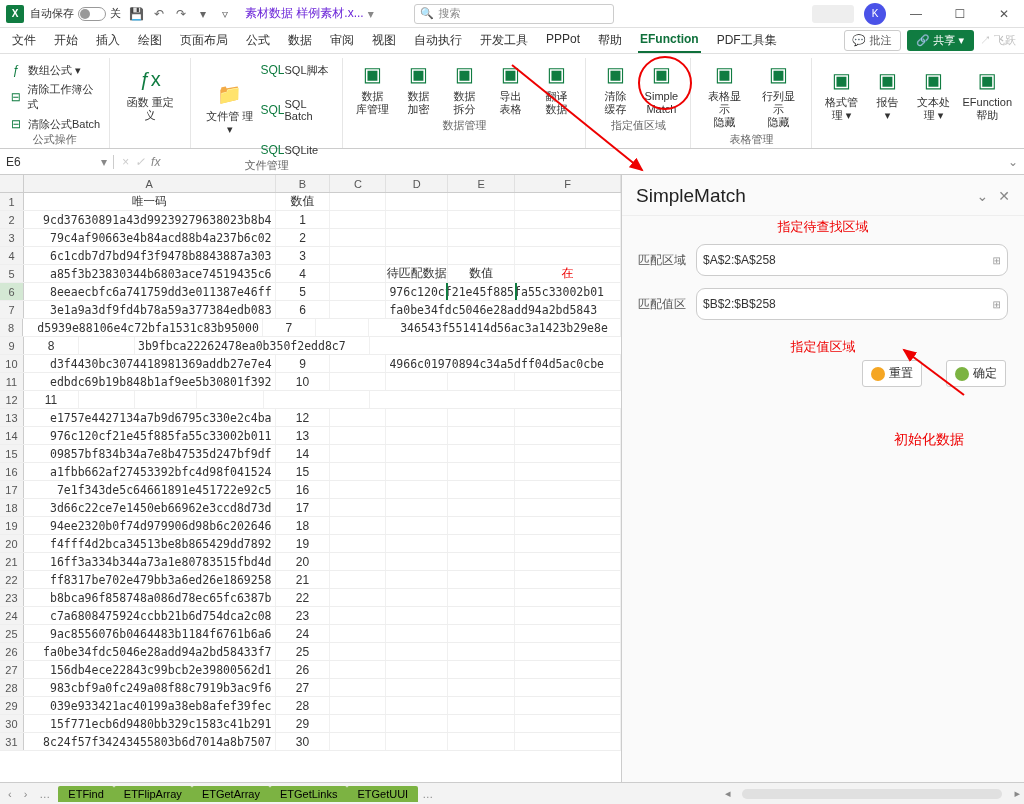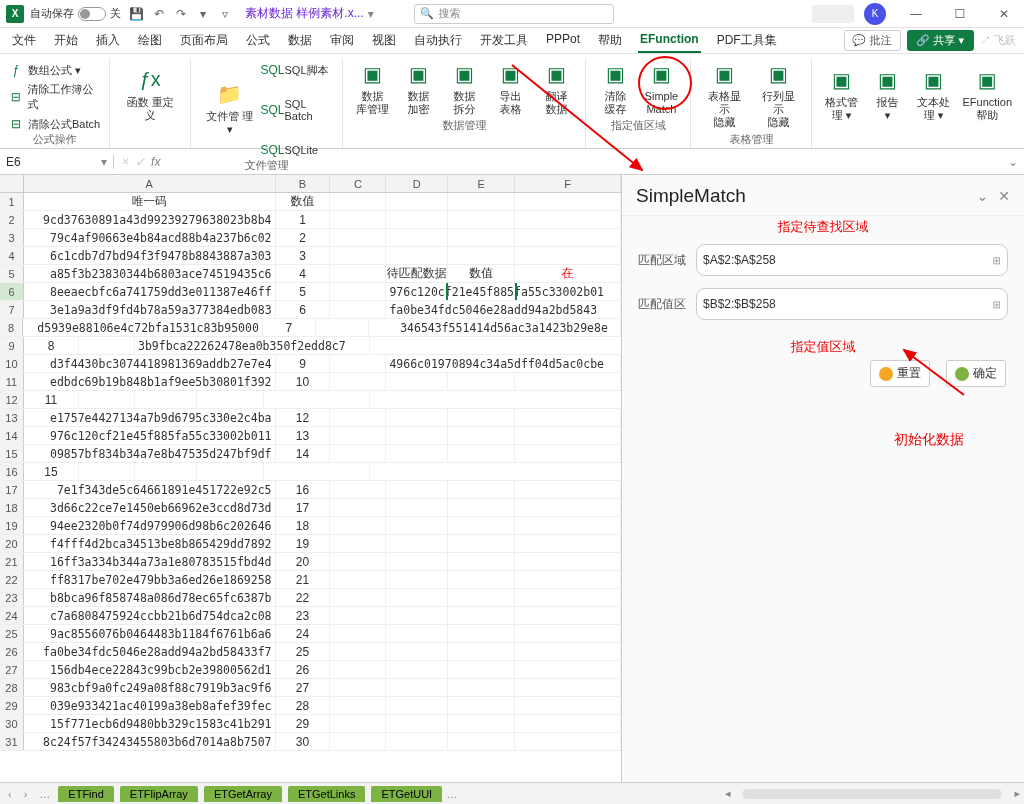--- a/index.html
+++ b/index.html
@@ -79,21 +79,21 @@
 
 .panel-header { display: flex; align-items: center; justify-content: space-between; padding: 10px 14px 8px; font-size: 19px; color: #222; border-bottom: 1px solid #eee; }
 .panel-header .controls { display: flex; gap: 10px; color: #888; font-size: 14px; }
 .panel-annot1 { color: #e00; font-size: 13px; text-align: center; margin: 2px 0 4px; }
 .panel-form { padding: 4px 16px; }
 .panel-field { display: flex; align-items: center; margin-bottom: 12px; font-size: 12px; }
 .panel-field .flabel { width: 58px; color: #555; }
 .panel-field .finput { flex: 1; border: 1px solid #ccc; border-radius: 9px; padding: 8px 6px; background: #fff; font-size: 12px; display: flex; justify-content: space-between; align-items: center; }
 .panel-field .finput .picker { color: #999; font-size: 10px; }
 .panel-annot2 { color: #e00; font-size: 13px; text-align: center; margin: 2px 0 4px; }
-.panel-btns { display: flex; justify-content: flex-end; gap: 16px; padding: 0 18px; }
+.panel-btns { display: flex; justify-content: flex-end; gap: 24px; padding: 0 18px; }
 .panel-btn { border: 1px solid #ccc; border-radius: 3px; padding: 4px 8px; font-size: 12px; background: #fff; display: flex; align-items: center; gap: 4px; cursor: pointer; }
 .panel-btn .dot { width: 14px; height: 14px; border-radius: 50%; display: inline-block; }
 .panel-btn .dot.orange { background: #f5a623; }
 .panel-btn .dot.green { background: #7cb342; }
 .panel-annot3 { color: #e00; font-size: 14px; text-align: right; padding-right: 60px; margin-top: 44px; }
 
 
 .arrow-svg { position: absolute; pointer-events: none; }
 
 </style>
@@ -432,20 +432,21 @@
           <div class="rh">15</div>
           <div class="cell cA">09857bf834b34a7e8b47535d247bf9df</div>
           <div class="cell cB">14</div>
           <div class="cell cC"></div>
           <div class="cell cD"></div>
           <div class="cell cE"></div>
           <div class="cell cF"></div>
         </div>
         <div class="row-line">
           <div class="rh">16</div>
+          <div class="cell cA">a1fbb662af27453392bfc4d98f041524</div>
           <div class="cell cB">15</div>
           <div class="cell cC"></div>
           <div class="cell cD"></div>
           <div class="cell cE"></div>
           <div class="cell cF"></div>
         </div>
         <div class="row-line">
           <div class="rh">17</div>
           <div class="cell cA">7e1f343de5c64661891e451722e92c5</div>
           <div class="cell cB">16</div>
@@ -637,21 +638,21 @@
         </defs>
       <line x1="70" y1="50" x2="10" y2="5" stroke="#e00" stroke-width="2" marker-end="url(#ah2)"></line>
     </svg>
   </div>
 </div>
 
 <div class="sheet-bar">
   <span class="nav">‹</span>
   <span class="nav">›</span>
   <span class="nav">…</span>
-  <div id="sheet-tabs" style="display:flex;gap:6px;">
+  <div id="sheet-tabs" style="display:flex;gap:0;">
       <div class="sheet-tab">ETFind</div>
       <div class="sheet-tab">ETFlipArray</div>
       <div class="sheet-tab">ETGetArray</div>
       <div class="sheet-tab">ETGetLinks</div>
       <div class="sheet-tab">ETGetUUI</div>
     </div>
   <span class="more">…</span>
   <span style="flex:1;"></span>
   <span class="nav">◂</span>
   <div style="width:260px;height:10px;background:#e0e0e0;border-radius:5px;margin:0 4px;"></div>

